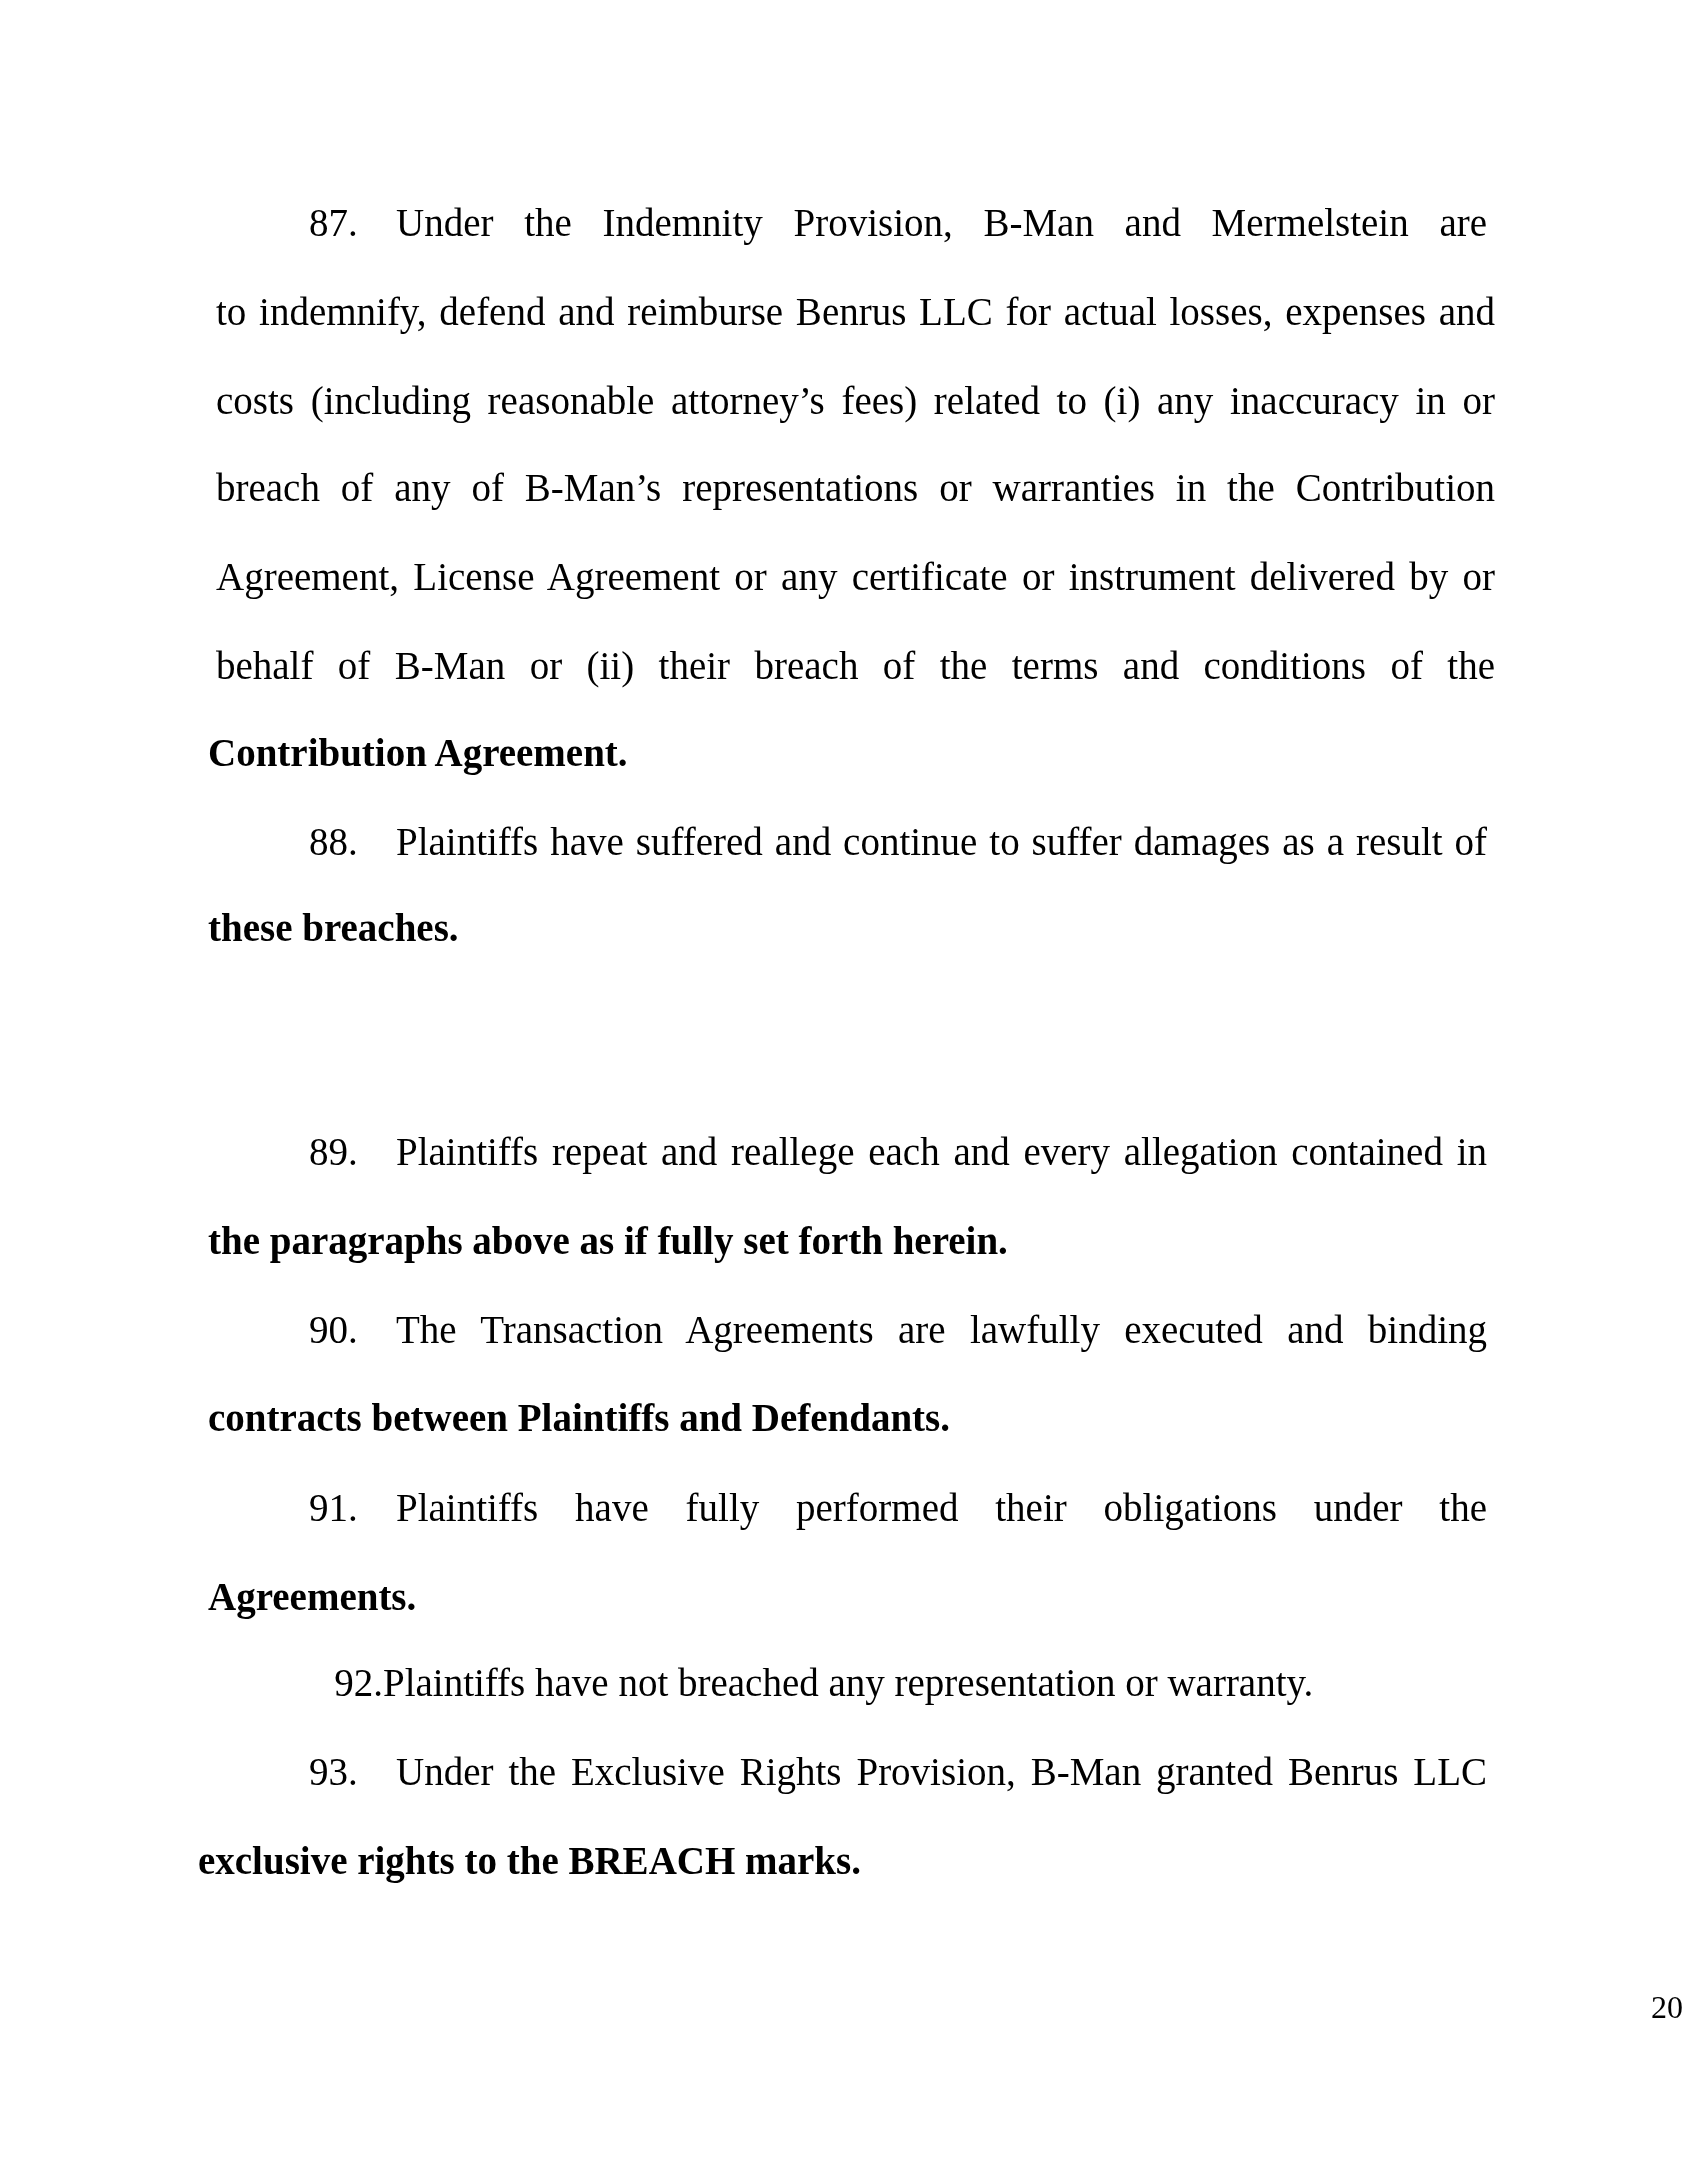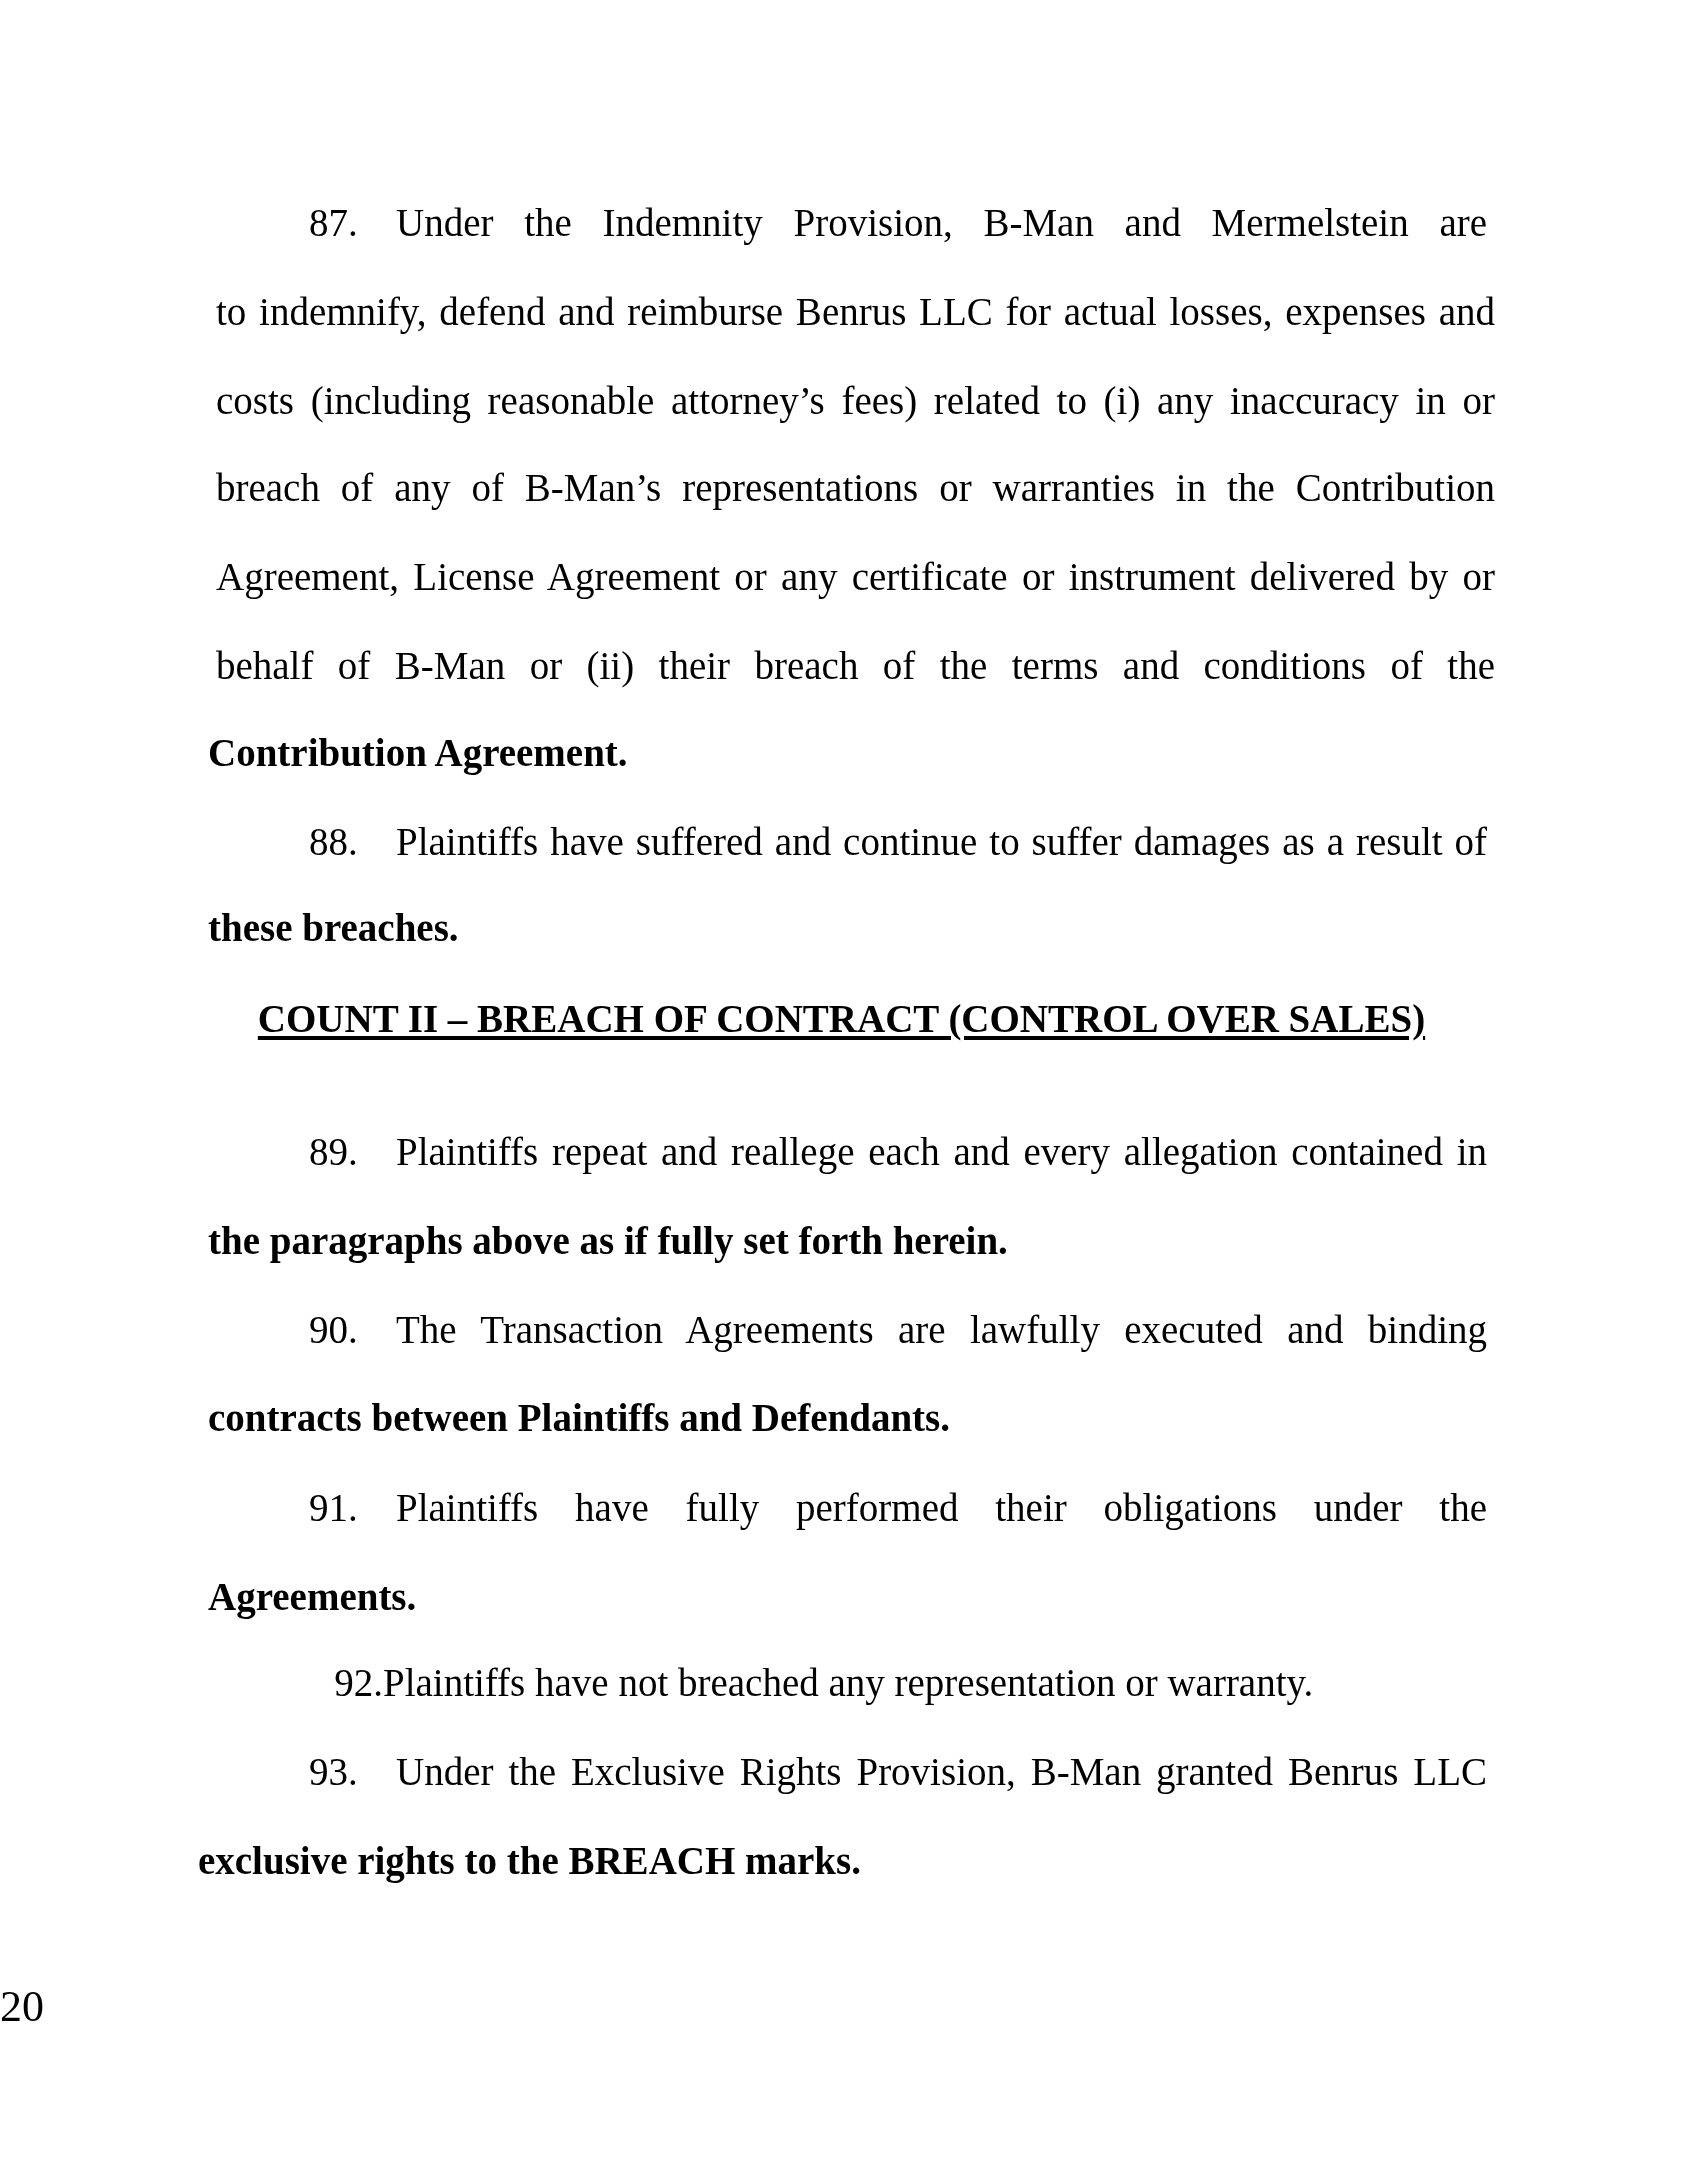--- a/index.html
+++ b/index.html
@@ -8,21 +8,21 @@
           font-family: "Liberation Serif", "DejaVu Serif", serif; }
   .line { position: absolute; font-size: 39px; line-height: 50px; height: 50px; white-space: nowrap; }
   .full { left: 208px; width: 1279px; text-align: justify; text-align-last: justify; white-space: normal; overflow: hidden; margin-left: 8px; }
   .first { left: 309px; width: 1178px; text-align: justify; text-align-last: justify; white-space: normal; overflow: hidden; }
   .first .num { display: inline-block; width: 87px; text-align: left; text-align-last: left; }
   .last { left: 208px; font-weight: bold; }
   .firstlast { left: 296px; text-align: right; }
   .firstlast .num { display: inline-block; width: 87px; }
   .heading { position: absolute; left: 0; width: 1683px; text-align: center; font-weight: bold; font-size: 39px; line-height: 46px; }
   .heading span.u { text-decoration: underline; text-decoration-thickness: 4px; text-underline-offset: 4px; }
-  .pagenum { position: absolute; left: 0; width: 1683px; text-align: left; font-size: 44px; line-height: 40px; }
+  .pagenum { position: absolute; left: 0; width: 1683px; text-align: right; font-size: 32px; line-height: 40px; }
 </style>
 </head>
 <body>
 
 <div class="page">
 
   <div>
     <div class="line first" style="top:198px"><span class="num">87.</span><span>Under the Indemnity Provision, B-Man and Mermelstein are obligated</span></div>
     <div class="line full" style="top:287px">to indemnify, defend and reimburse Benrus LLC for actual losses, expenses and</div>
     <div class="line full" style="top:376px">costs (including reasonable attorney’s fees) related to (i) any inaccuracy in or</div>
@@ -30,21 +30,20 @@
     <div class="line full" style="top:552px">Agreement, License Agreement or any certificate or instrument delivered by or on</div>
     <div class="line full" style="top:641px">behalf of B-Man or (ii) their breach of the terms and conditions of the</div>
     <div class="line last" style="top:728px">Contribution Agreement.</div>
   </div>
 
   <div>
     <div class="line first" style="top:817px"><span class="num">88.</span><span>Plaintiffs have suffered and continue to suffer damages as a result of</span></div>
     <div class="line last" style="top:903px">these breaches.</div>
   </div>
 
-  <div class="heading" style="top:996px"><span class="u">COUNT II – BREACH OF CONTRACT (CONTROL OVER SALES)</span></div>
 
   <div>
     <div class="line first" style="top:1127px"><span class="num">89.</span><span>Plaintiffs repeat and reallege each and every allegation contained in</span></div>
     <div class="line last" style="top:1216px">the paragraphs above as if fully set forth herein.</div>
   </div>
 
   <div>
     <div class="line first" style="top:1305px"><span class="num">90.</span><span>The Transaction Agreements are lawfully executed and binding</span></div>
     <div class="line last" style="top:1393px">contracts between Plaintiffs and Defendants.</div>
   </div>

